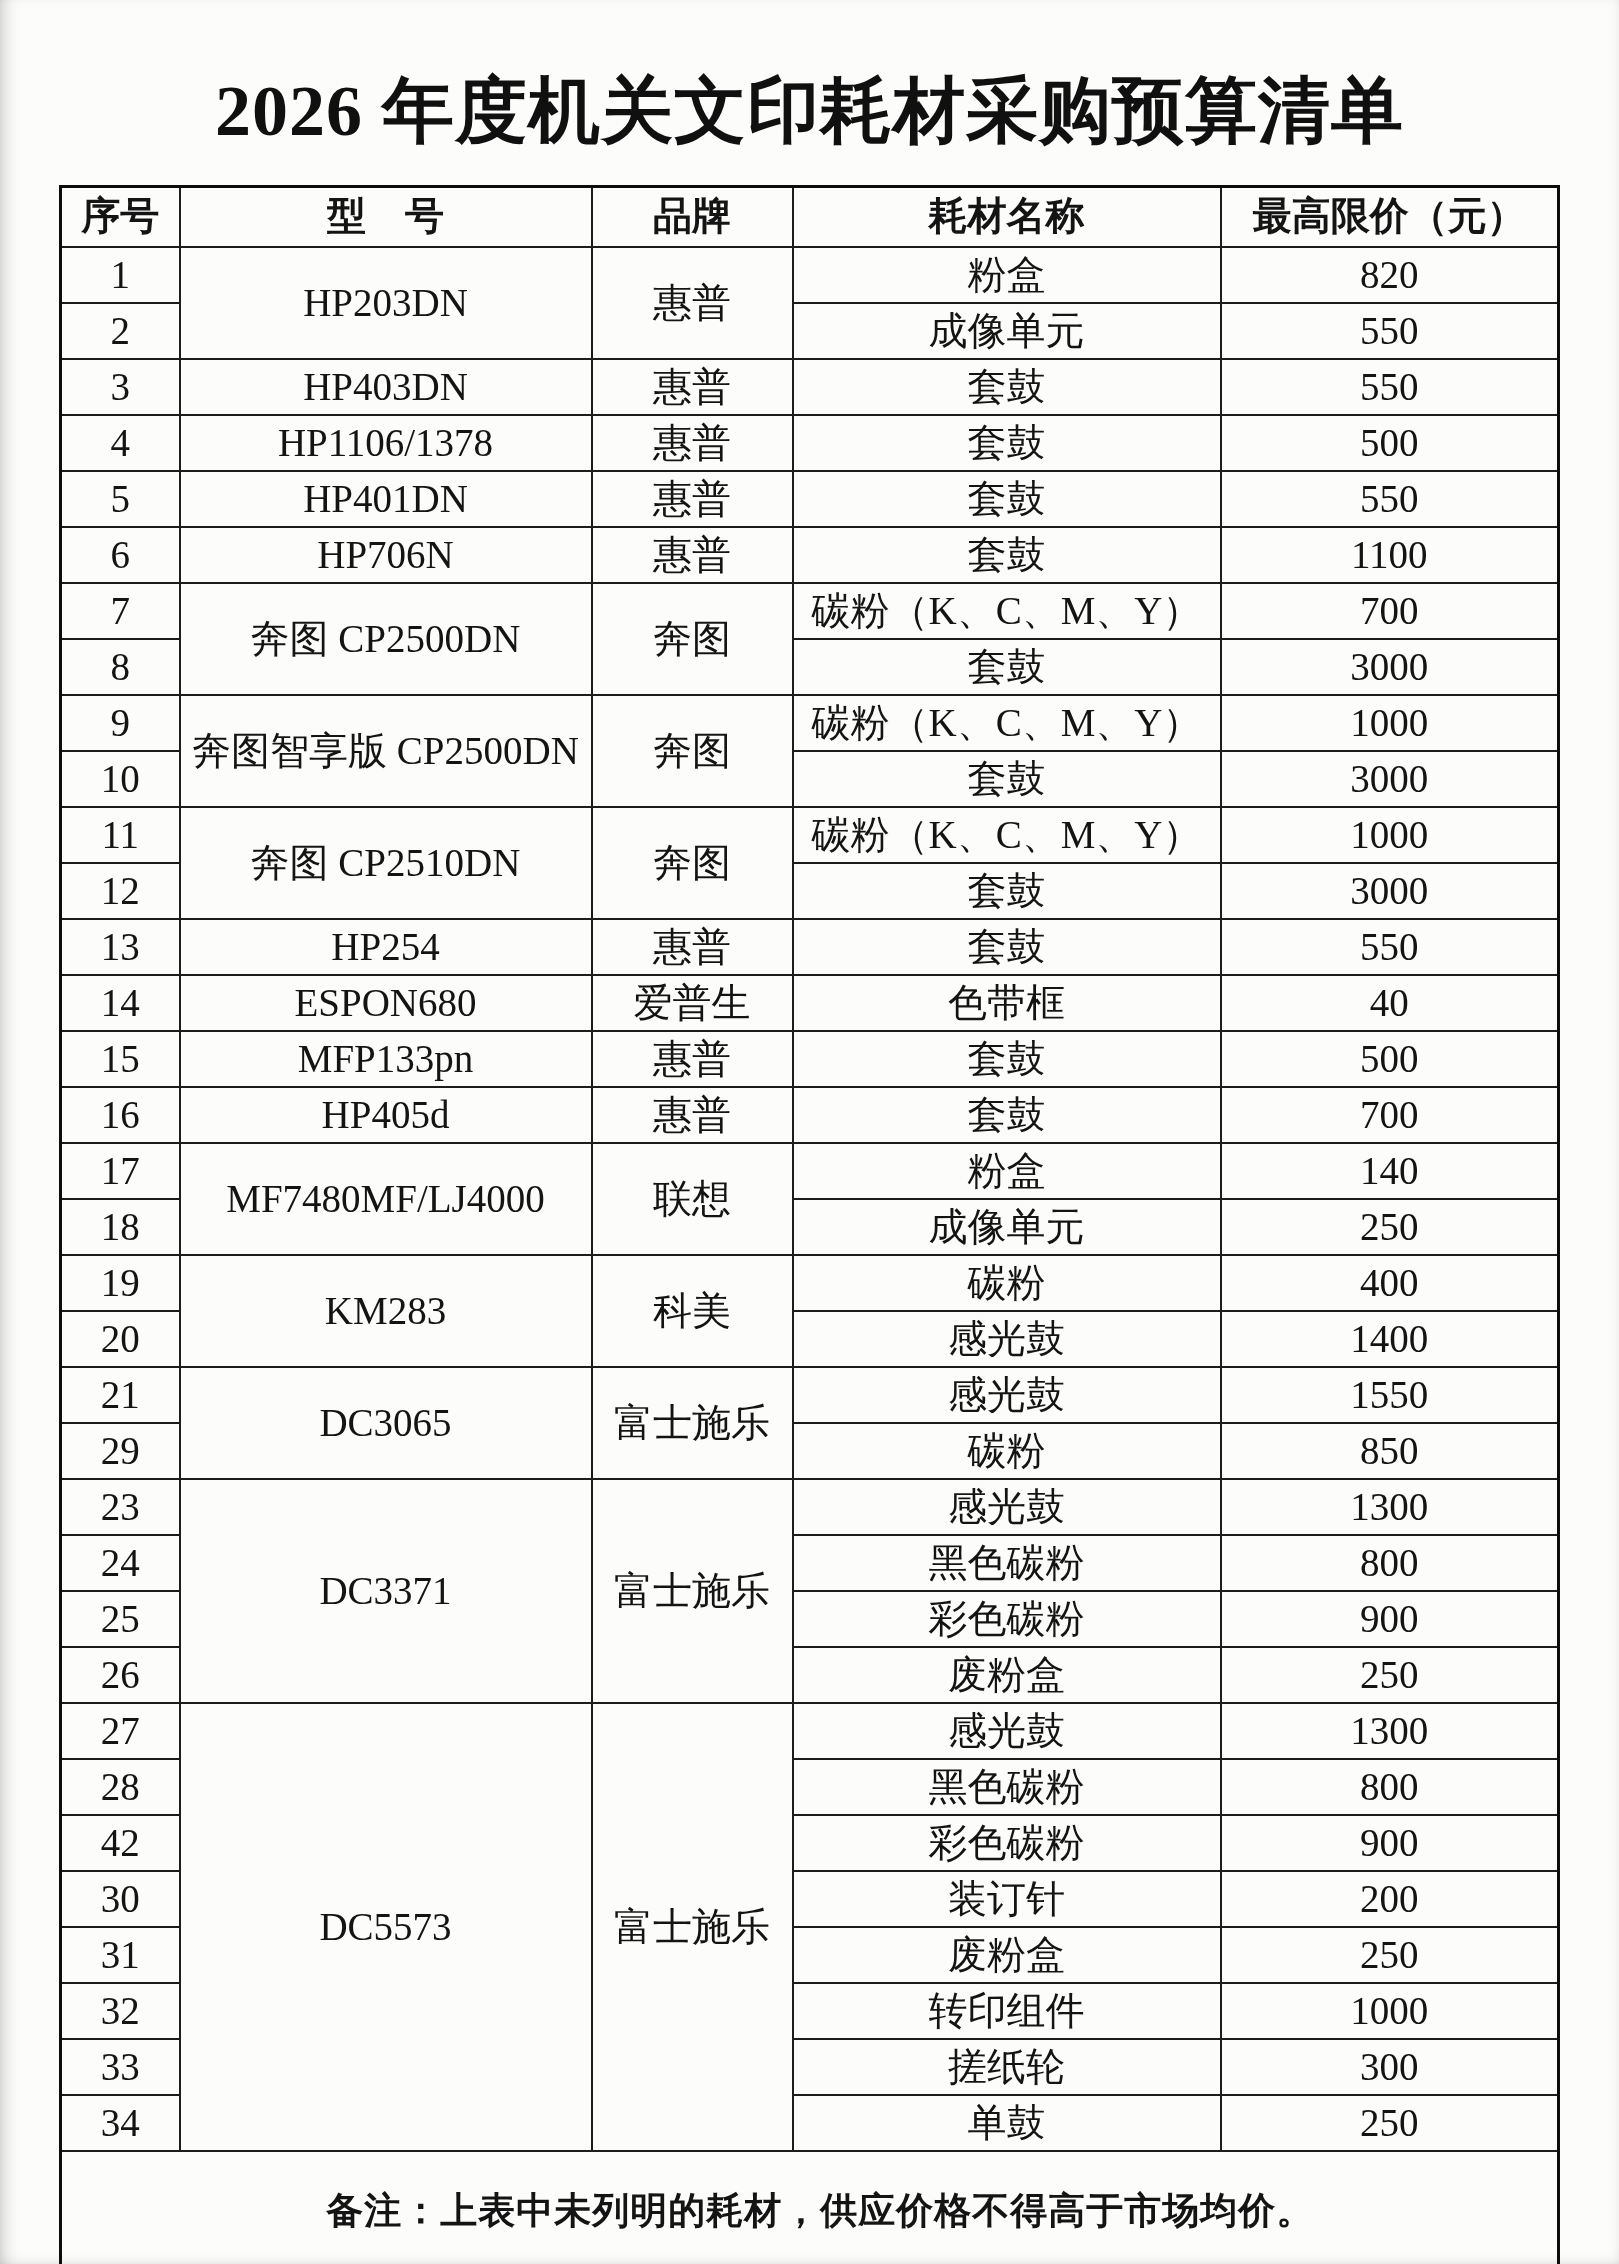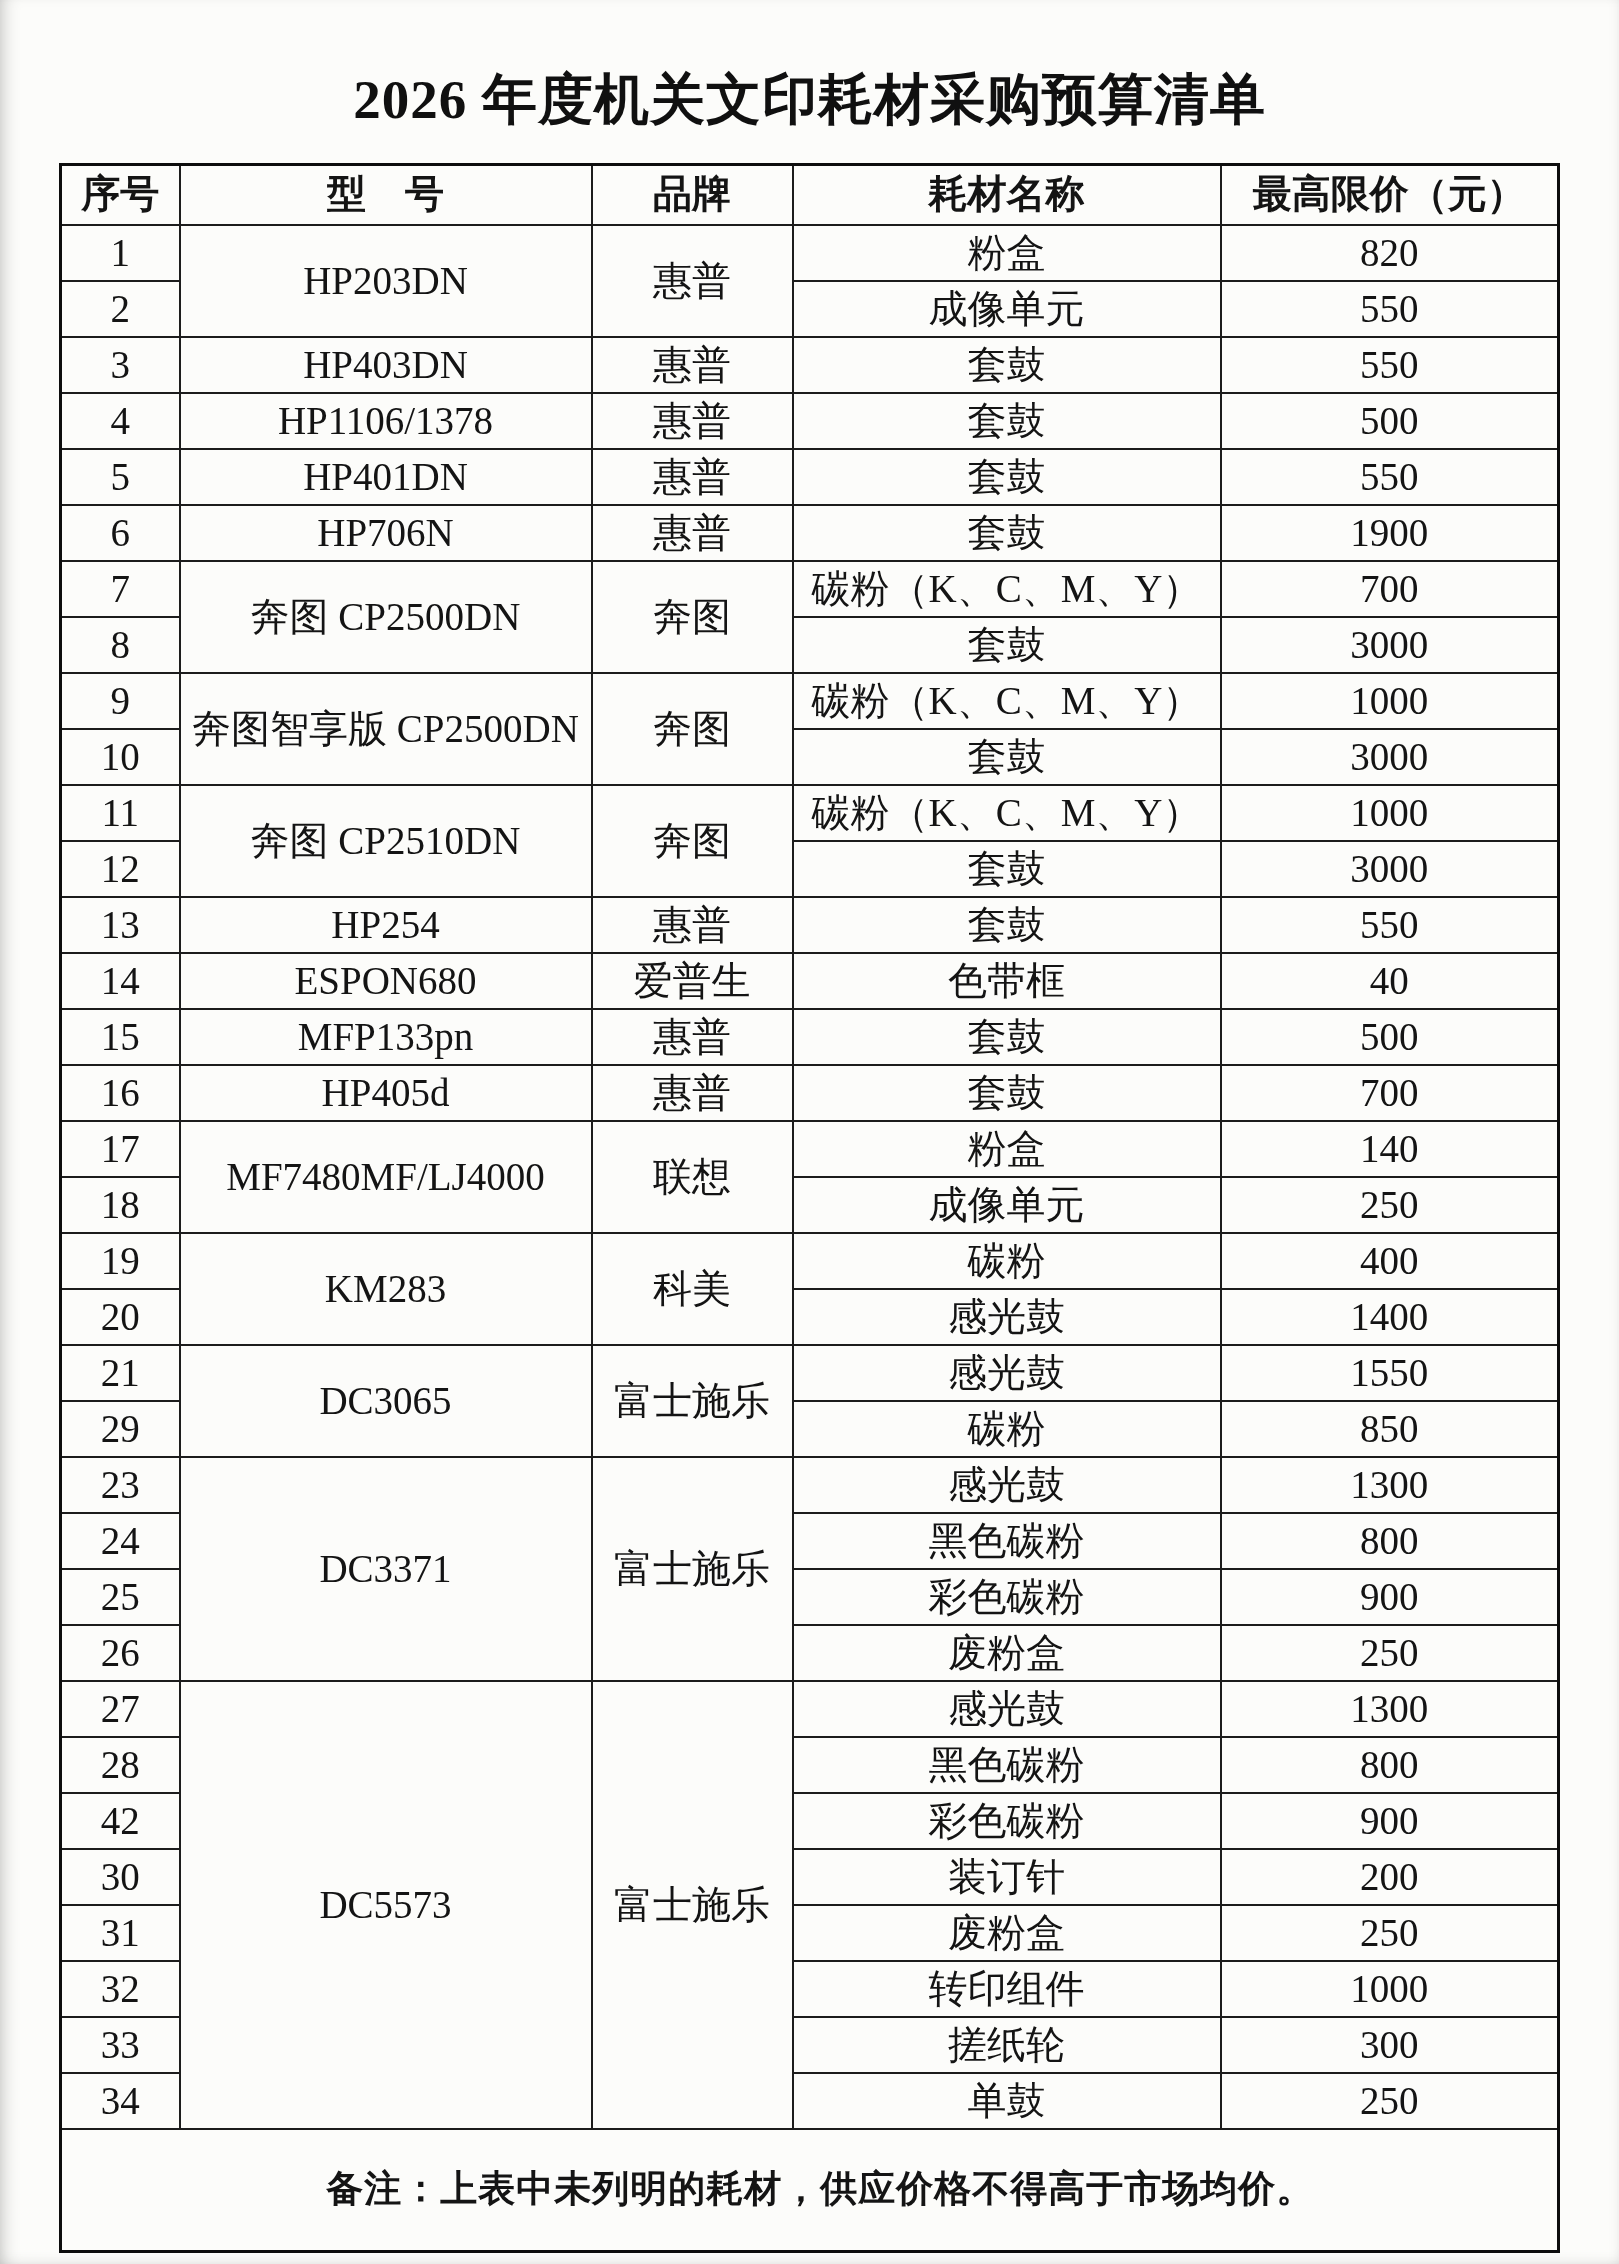--- a/index.html
+++ b/index.html
@@ -12,21 +12,21 @@
     color: #141414;
     overflow: hidden;
     box-shadow: inset 13.7px 0 19.6px -13.7px rgba(0,0,0,0.28),
                 inset -7.8px 0 13.7px -9.8px rgba(0,0,0,0.10),
                 inset 0 -9.8px 15.7px -11.8px rgba(0,0,0,0.12);
   }
   .title {
     margin: 0;
     padding-top: 63px;
     text-align: center;
-    font-size: 55px;
+    font-size: 72px;
     font-weight: bold;
     letter-spacing: 1px;
     color: #101010;
   }
   table.budget-table {
     border-collapse: collapse;
     table-layout: fixed;
     width: 1498px;
     margin: 25.5px 0 0 59px;
     border: 3.9px solid #0d0d0d;
@@ -108,21 +108,21 @@
           <td rowspan="1">HP401DN</td>
           <td rowspan="1">惠普</td>
           <td>套鼓</td>
           <td>550</td>
         </tr>
         <tr>
           <td>6</td>
           <td rowspan="1">HP706N</td>
           <td rowspan="1">惠普</td>
           <td>套鼓</td>
-          <td>1900</td>
+          <td>1100</td>
         </tr>
         <tr>
           <td>7</td>
           <td rowspan="2">奔图 CP2500DN</td>
           <td rowspan="2">奔图</td>
           <td>碳粉（K、C、M、Y）</td>
           <td>700</td>
         </tr>
         <tr>
           <td>8</td>

